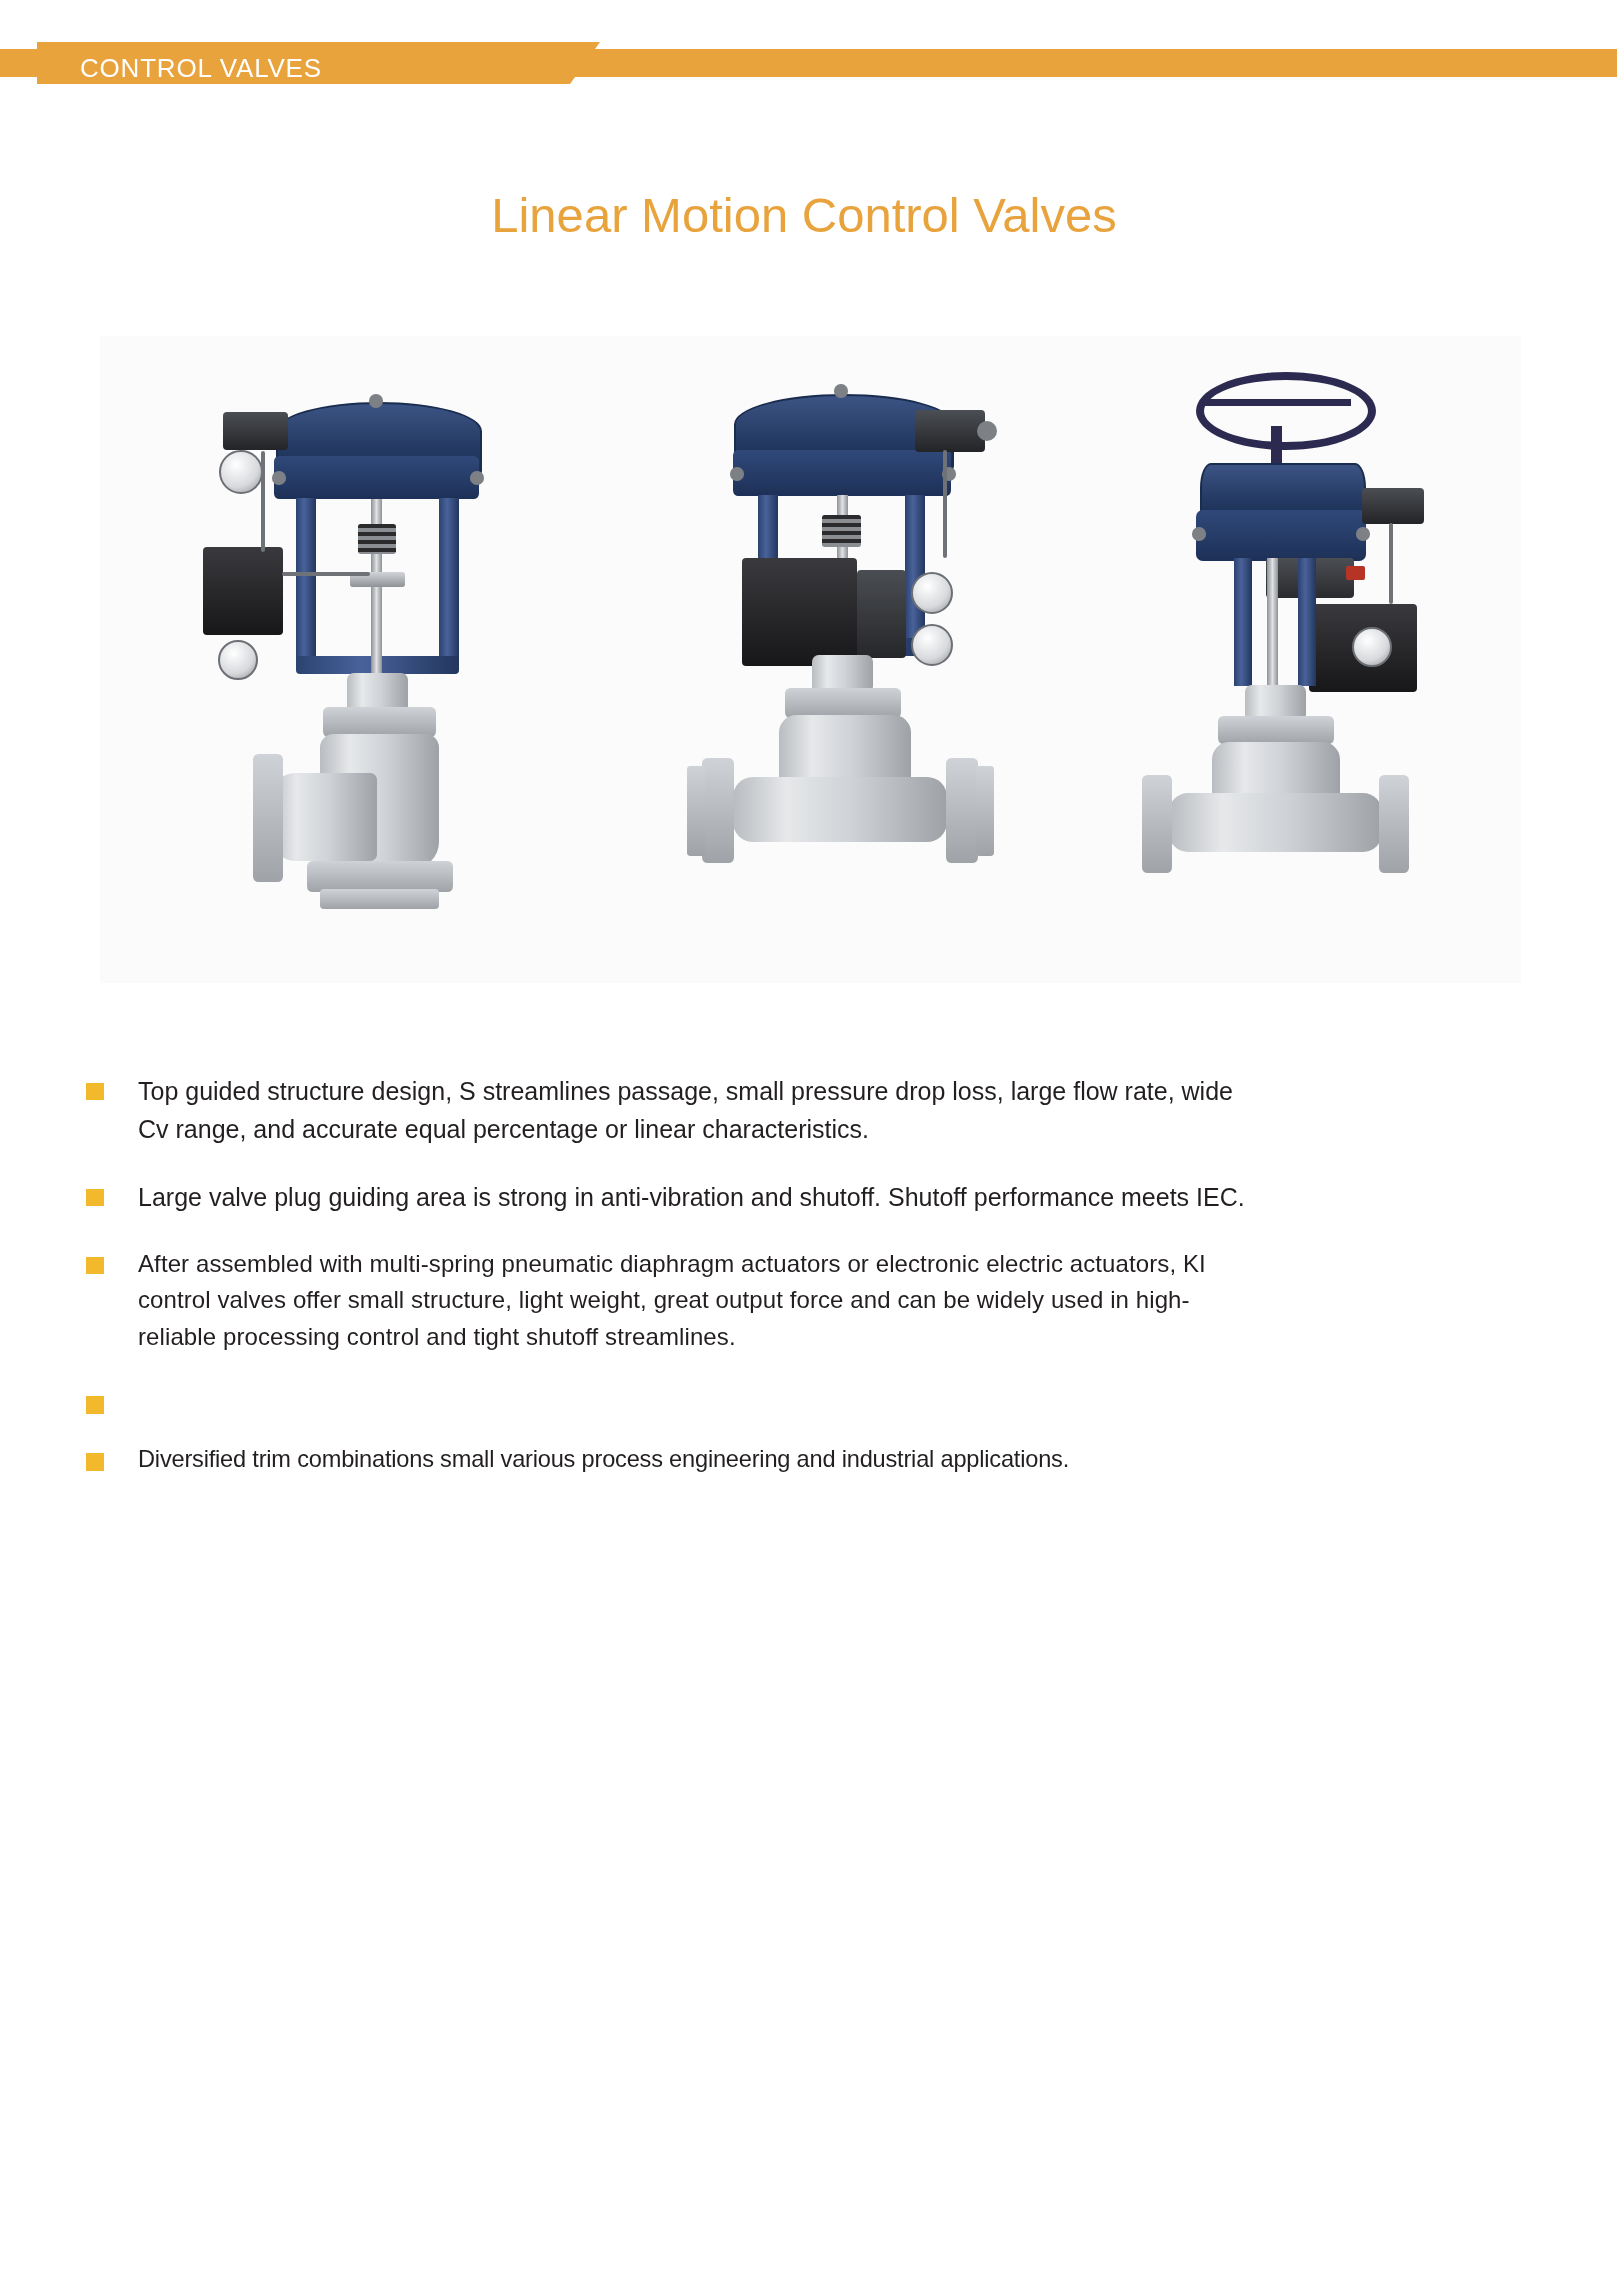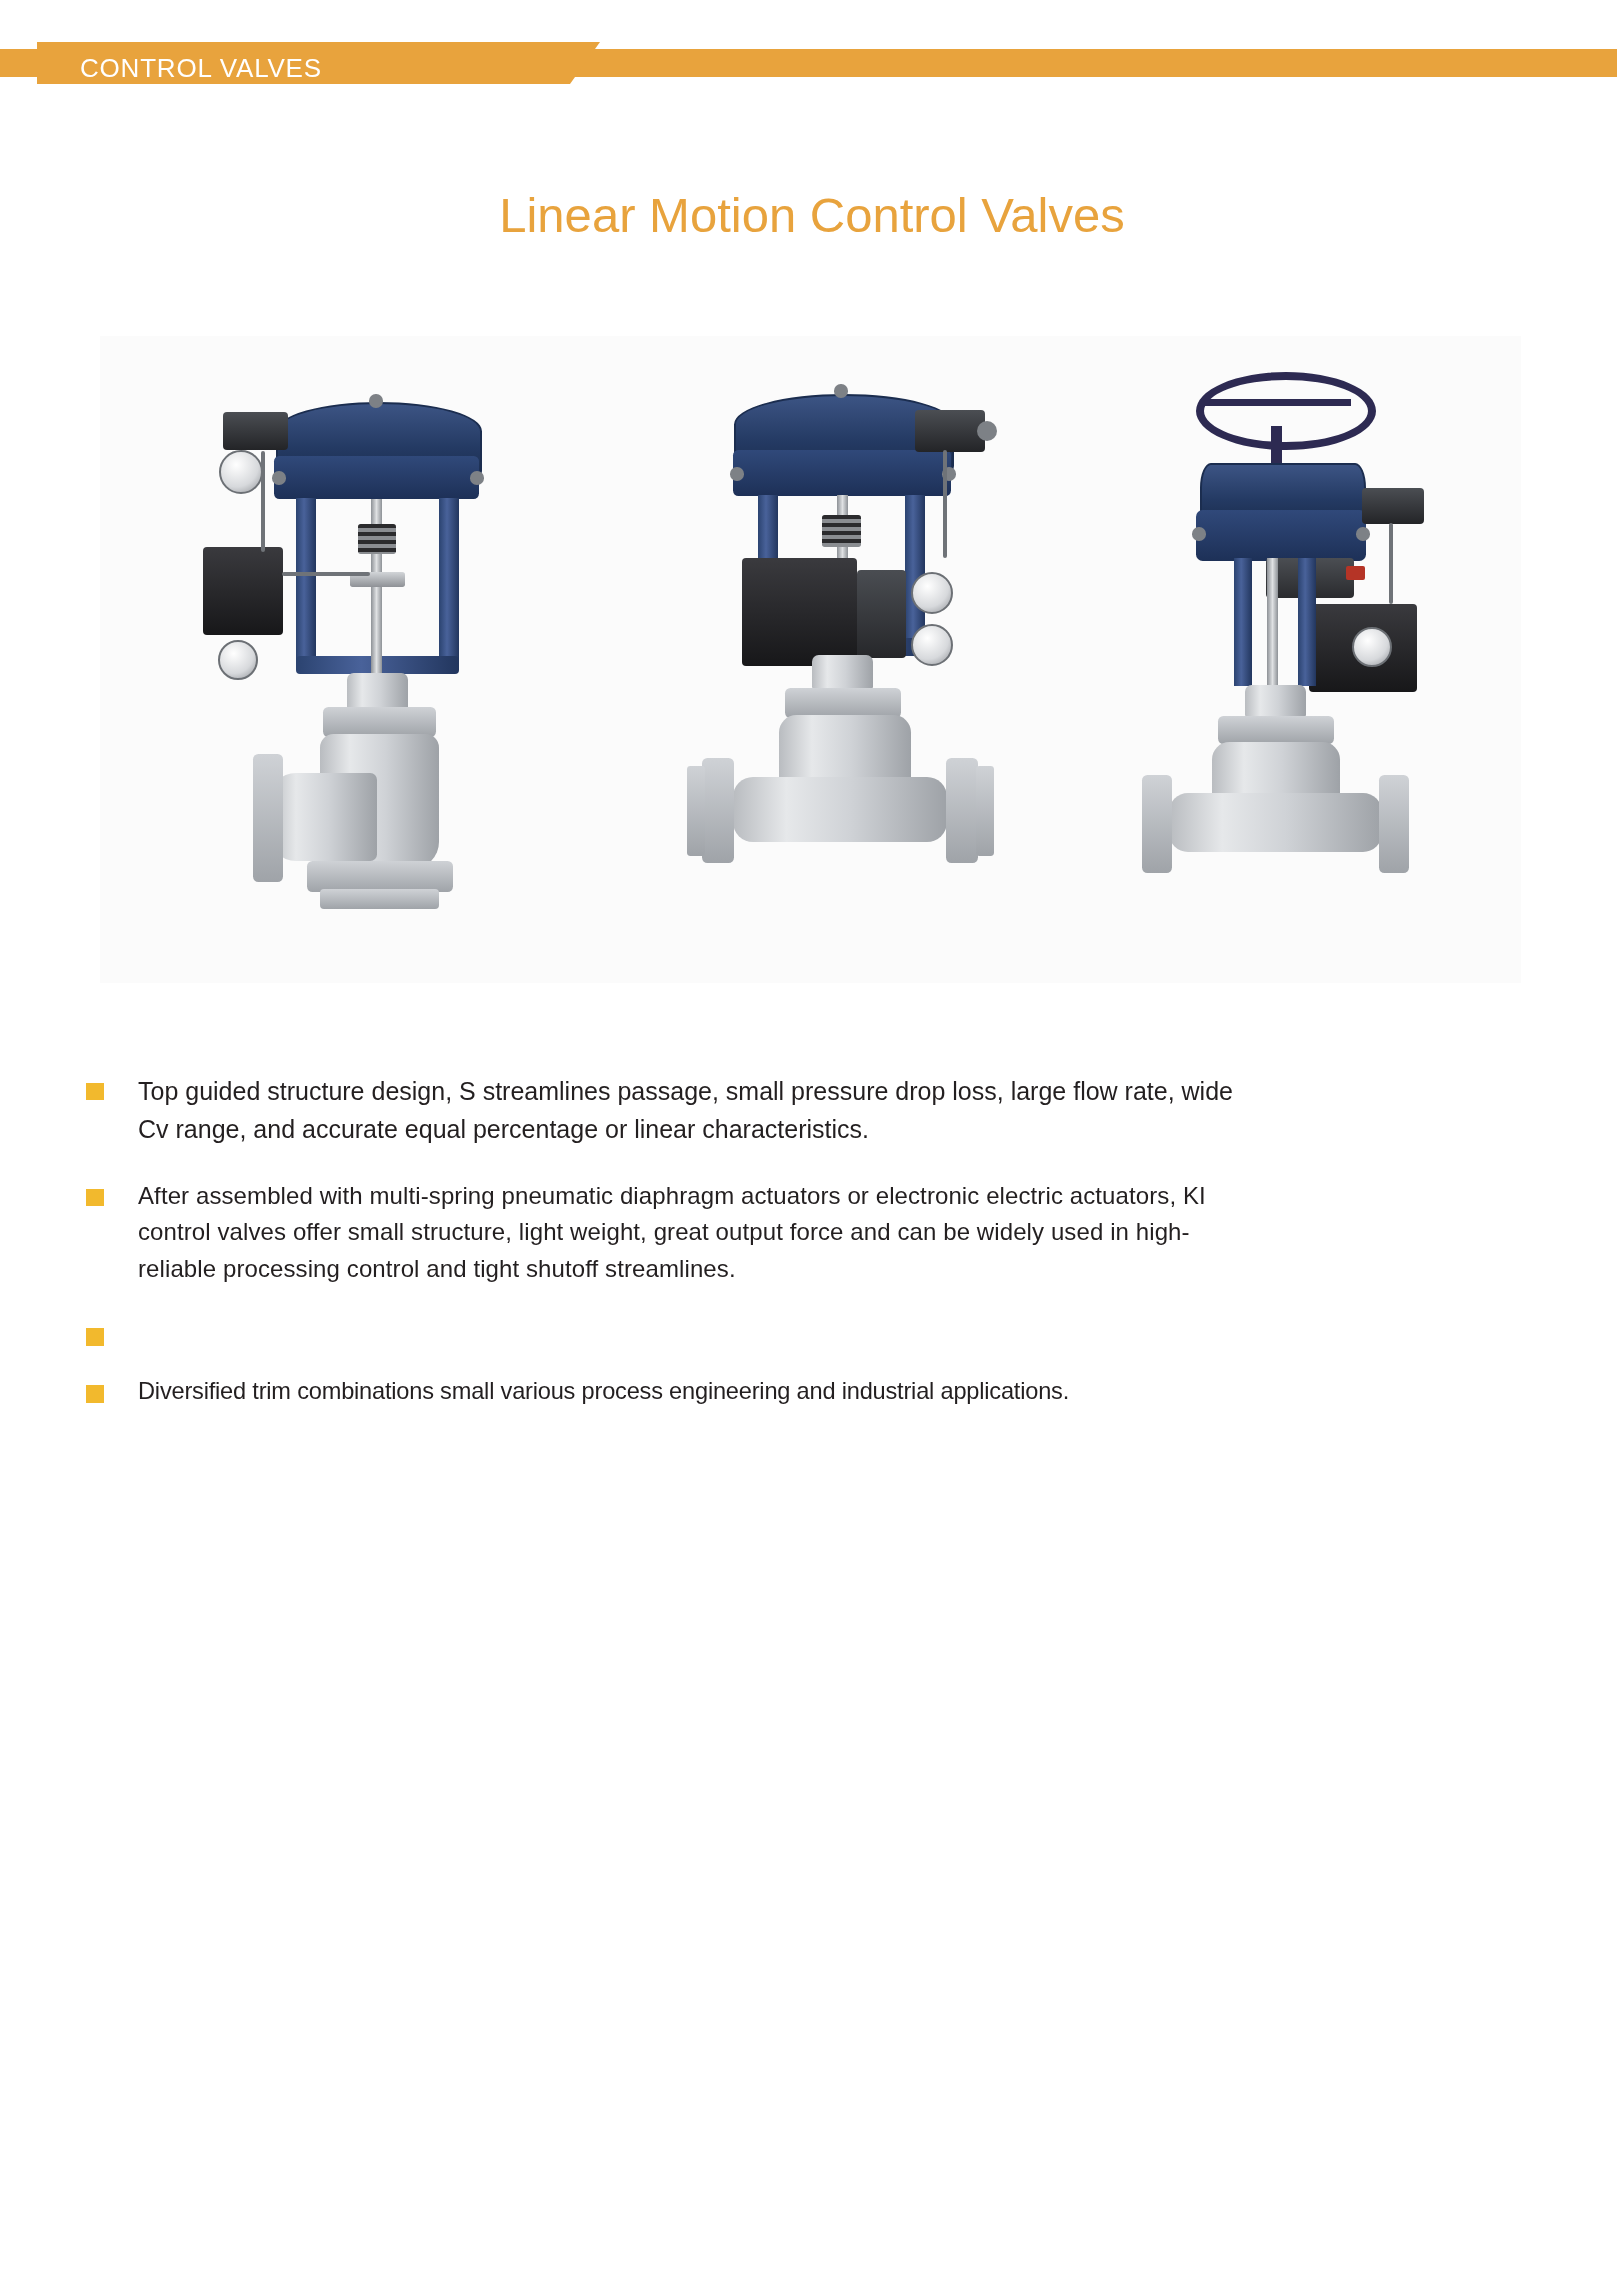--- a/index.html
+++ b/index.html
@@ -51,21 +51,21 @@
     letter-spacing: 0.8px;
     color: #ffffff;
     font-family: "Liberation Sans", sans-serif;
     white-space: nowrap;
   }
 
   
   .page-title {
     position: absolute;
     top: 187px;
-    left: 8px;
+    left: 0;
     width: 1608px;
     text-align: center;
     font-size: 49px;
     color: #e8a33d;
     font-family: "Liberation Sans", sans-serif;
   }
 
   
   .figure-panel {
     position: absolute;
@@ -300,20 +300,24 @@
   </div>
 </div>
 
 <div class="bullet-list">
 
   <div class="bullet-item">
     <span class="bullet-marker"></span>
     <div class="bullet-text">Top guided structure design, S streamlines passage, small pressure drop loss, large flow rate, wide Cv range, and accurate equal percentage or linear characteristics.</div>
   </div>
 
+  <div class="bullet-item">
+    <span class="bullet-marker"></span>
+    <div class="bullet-text">Large valve plug guiding area is strong in anti-vibration and shutoff. Shutoff performance meets IEC.</div>
+  </div>
 
   <div class="bullet-item wide">
     <span class="bullet-marker"></span>
     <div class="bullet-text">After assembled with multi-spring pneumatic diaphragm actuators or electronic electric actuators, KI control valves offer small structure, light weight, great output force and can be widely used in high-reliable processing control and tight shutoff streamlines.</div>
   </div>
 
   <div class="bullet-item narrow">
     <span class="bullet-marker"></span>
   </div>
 

